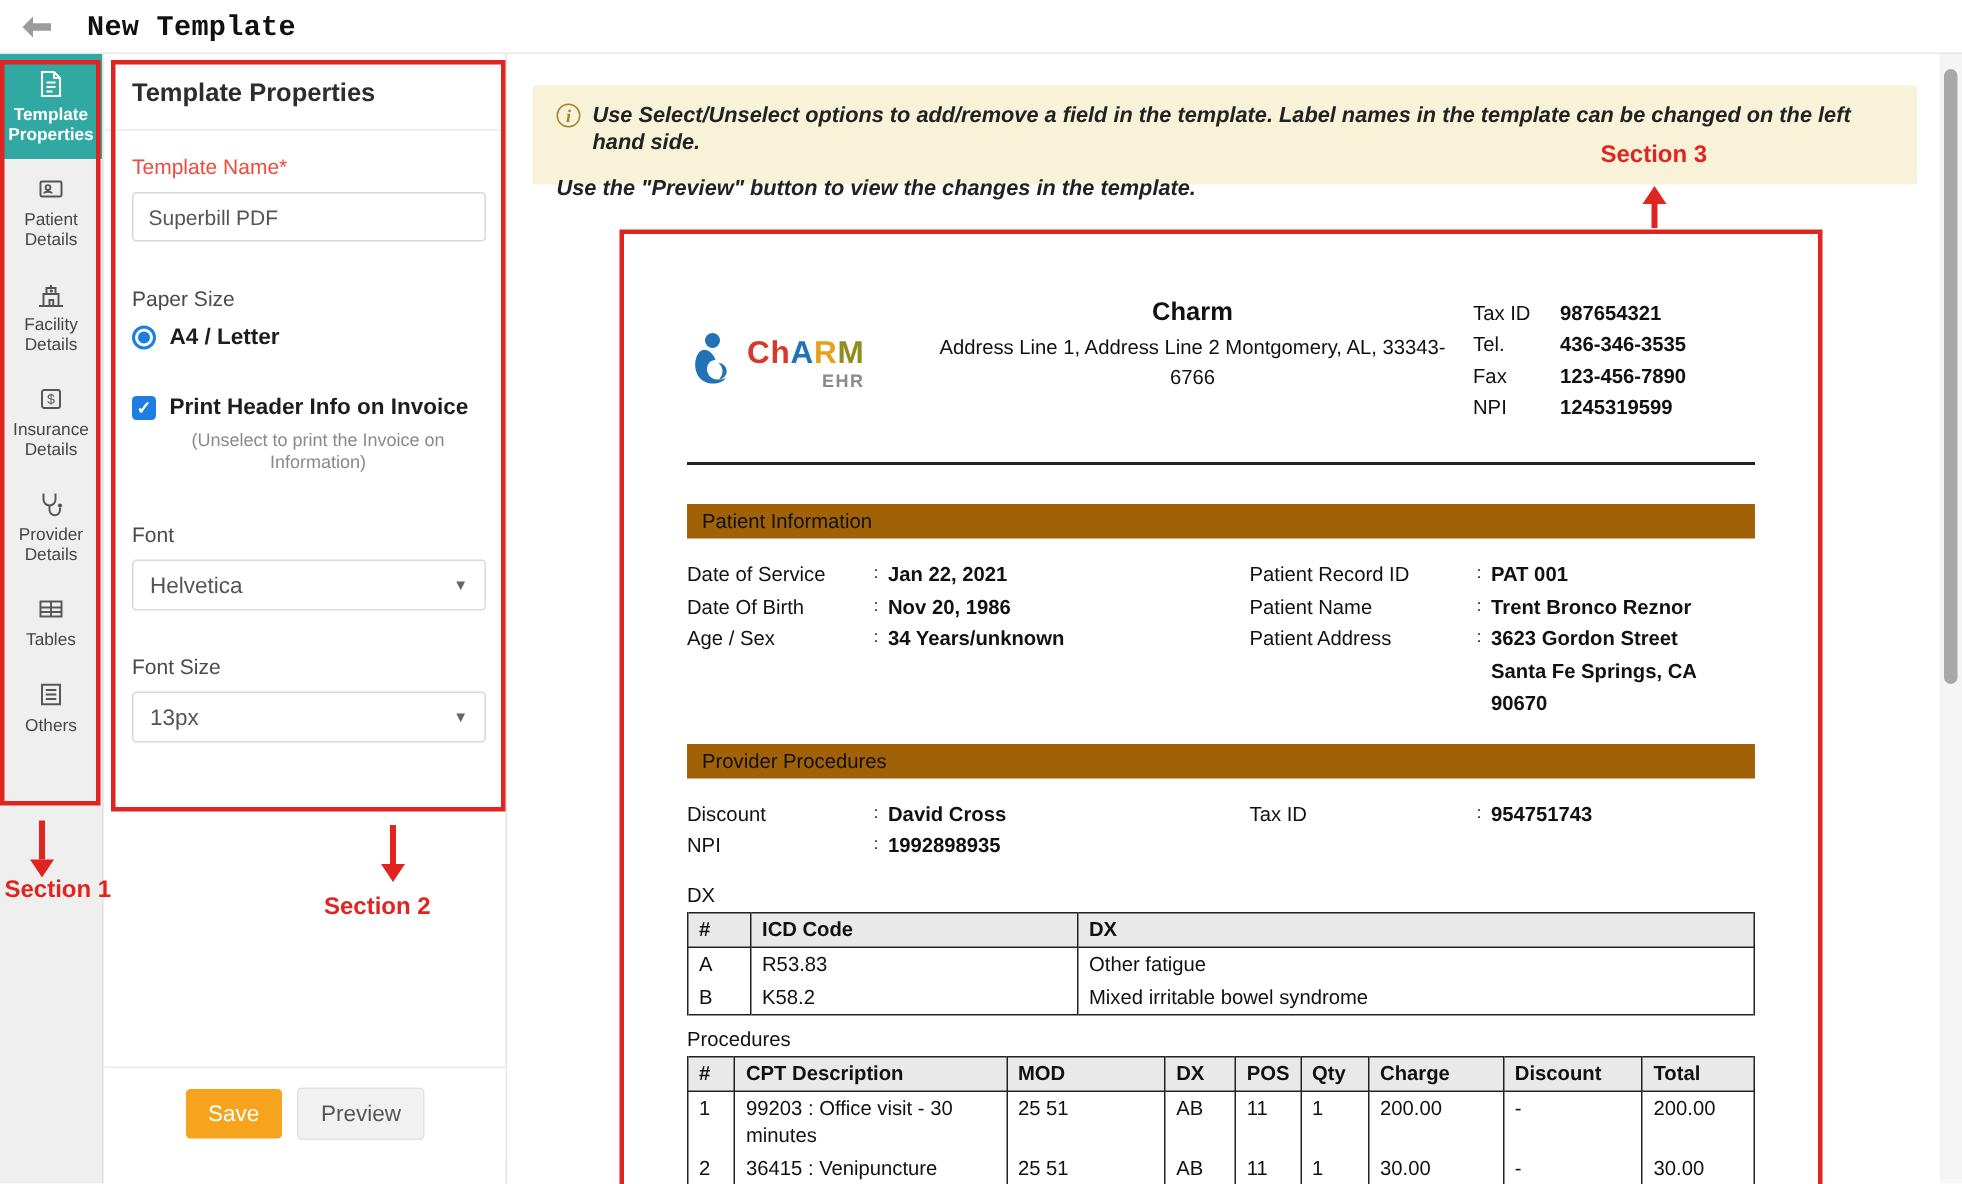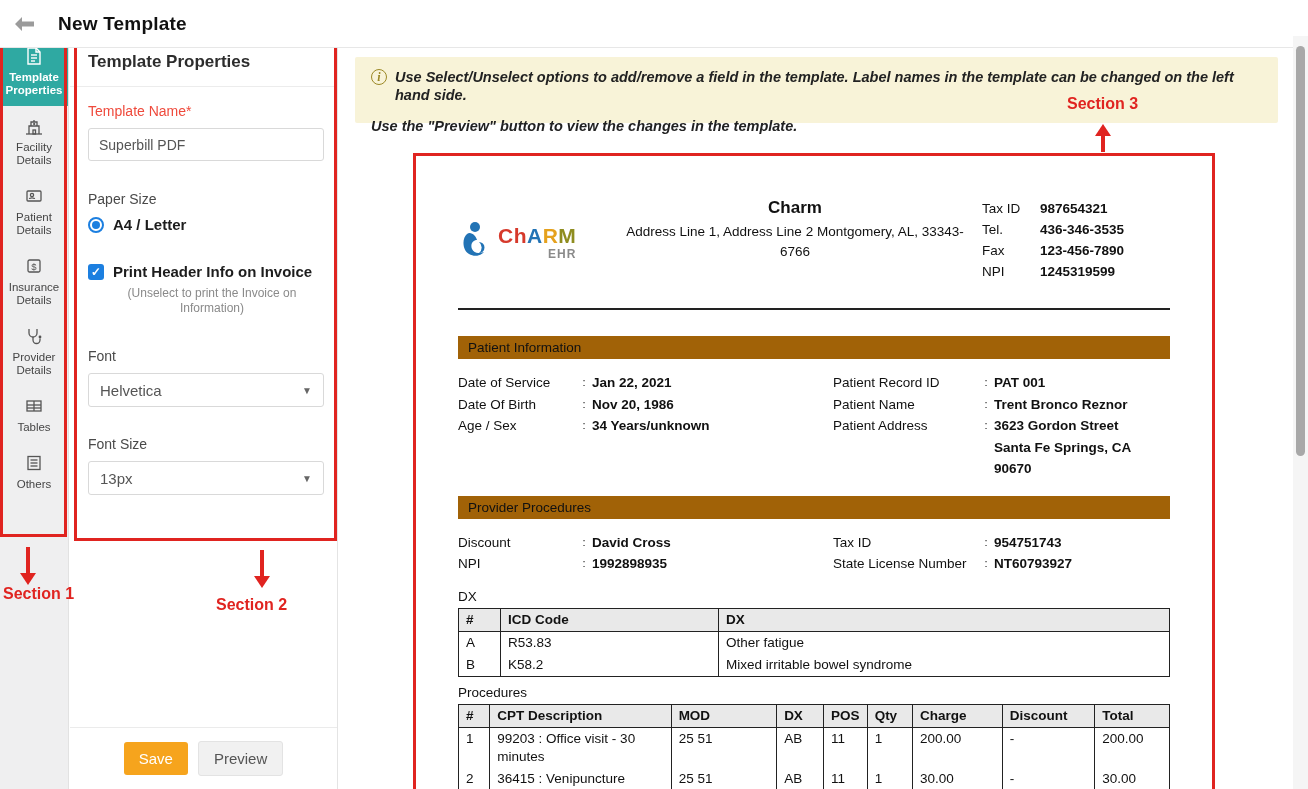--- a/index.html
+++ b/index.html
@@ -1,21 +1,21 @@
 <!DOCTYPE html>
 <html><head>
 <meta charset="utf-8">
 <style>
   * { margin:0; padding:0; box-sizing:border-box; }
   html,body { width:1308px; height:789px; overflow:hidden; background:#fff;
     font-family:"Liberation Sans", sans-serif; }
 
   
-  .topbar { position:absolute; left:0; top:0; width:1308px; height:48px; background:#fff;
-    border-bottom:1px solid #e7e7e7; display:flex; align-items:center; z-index:5; }
+  .topbar { position:absolute; left:0; top:0; width:1308px; height:36px; background:#fff;
+    border-bottom:1px solid #e7e7e7; display:flex; align-items:center; z-index:5;font-family:Liberation Mono, monospace; }
   .back-btn { width:34px; margin-left:14px; color:#9b9b9b; cursor:pointer; display:flex; align-items:center; }
   .page-title { font-size:19px; font-weight:bold; color:#111; margin-left:10px; letter-spacing:.2px; }
 
   
   .sidebar { position:absolute; left:0; top:36px; width:69px; height:753px; background:#efeff0;
     border-right:1px solid #e2e2e2; display:flex; flex-direction:column; align-items:stretch; }
   .side-item { padding:10px 2px 9px; display:flex; flex-direction:column; align-items:center;
     cursor:pointer; color:#555; }
   .side-item .lbl { font-size:11.5px; line-height:13px; text-align:center; margin-top:5px; color:#454545; }
   .side-item.sel { background:#2fa9a2; color:#fff; }
@@ -39,21 +39,21 @@
     display:flex; align-items:center; justify-content:center; background:#fff; flex:none; }
   .radio-dot { width:8px; height:8px; border-radius:50%; background:#1c7fe0; }
   .check-row { margin-top:30px; }
   .checkbox { width:16px; height:16px; background:#1c7fe0; border-radius:3px; color:#fff;
     font-size:12px; font-weight:bold; display:flex; align-items:center; justify-content:center; flex:none; }
   .hint { font-size:12px; color:#8a8a8a; text-align:center; width:220px; margin:6px 0 0 14px; line-height:15px; }
   .select-box { width:236px; height:34px; border:1px solid #d9d9d9; border-radius:3px; background:#fff;
     display:flex; align-items:center; justify-content:space-between; padding:0 11px; cursor:pointer; }
   .select-box .val { font-size:15px; color:#555; }
   .select-box .caret { font-size:10px; color:#666; }
-  .panel-footer { position:absolute; left:0; bottom:0; width:100%; height:62px; border-top:1px solid #ebebeb;
+  .panel-footer { position:absolute; left:0; bottom:16px; width:100%; height:62px; border-top:1px solid #ebebeb;
     display:flex; align-items:center; justify-content:center; gap:10px; background:#fff; }
   .btn { border:none; border-radius:3px; font-size:15px; padding:8px 15px; cursor:pointer;
     font-family:"Liberation Sans",sans-serif; }
   .btn-save { background:#f6a41d; color:#fff; }
   .btn-preview { background:#f1f1f1; color:#555; border:1px solid #e3e3e3; }
 
   
   .main { position:absolute; left:338px; top:36px; width:952px; height:753px; background:#fff; }
   .banner { position:absolute; left:17px; top:21px; width:923px; height:66px; background:#f8f3d8;
     border-radius:2px; padding:11px 16px 0; }
@@ -137,40 +137,40 @@
         <line x1="7" y1="9" x2="13" y2="9"></line>
           <line x1="7" y1="12" x2="13" y2="12"></line>
           <line x1="7" y1="15" x2="11" y2="15"></line>
       </svg>
     </span>
     <span class="lbl">Template Properties</span>
   </div>
   <div class="side-item">
     <span>
       <svg width="20" height="20" viewBox="0 0 20 20" fill="none" stroke="#555" stroke-width="1.3">
+        <rect x="3" y="5" width="14" height="10" rx="1"></rect>
+        <circle cx="8" cy="9" r="1.6"></circle>
+          <path d="M5.5 13 c0-1.6 5-1.6 5 0"></path>
+      </svg>
+    </span>
+    <span class="lbl">Patient Details</span>
+  </div>
+  <div class="side-item">
+    <span>
+      <svg width="20" height="20" viewBox="0 0 20 20" fill="none" stroke="#555" stroke-width="1.3">
         <path d="M5 18 v-8 h10 v8"></path>
           <path d="M7 10 v-4 h6 v4"></path>
           <line x1="10" y1="6" x2="10" y2="4"></line>
         <line x1="2" y1="18" x2="18" y2="18"></line>
           <rect x="9" y="14" width="2.5" height="4"></rect>
         <line x1="10.2" y1="7" x2="10.2" y2="9"></line>
           <line x1="9.2" y1="8" x2="11.2" y2="8"></line>
       </svg>
     </span>
     <span class="lbl">Facility Details</span>
-  </div>
-  <div class="side-item">
-    <span>
-      <svg width="20" height="20" viewBox="0 0 20 20" fill="none" stroke="#555" stroke-width="1.3">
-        <rect x="3" y="5" width="14" height="10" rx="1"></rect>
-        <circle cx="8" cy="9" r="1.6"></circle>
-          <path d="M5.5 13 c0-1.6 5-1.6 5 0"></path>
-      </svg>
-    </span>
-    <span class="lbl">Patient Details</span>
   </div>
   <div class="side-item">
     <span>
       <svg width="20" height="20" viewBox="0 0 20 20" fill="none" stroke="#555" stroke-width="1.3">
         <rect x="4" y="4" width="12" height="12" rx="1.5"></rect>
         <text x="10" y="13.6" font-size="9.5" fill="#555" stroke="none" text-anchor="middle" font-family="Liberation Sans">$</text>
       </svg>
     </span>
     <span class="lbl">Insurance Details</span>
   </div>
@@ -374,25 +374,20 @@
             <span class="kl">NPI</span>
             <span class="sep"></span>
             <span class="kv-val">1992898935</span>
           </div>
       </div>
       <div class="info-col right">
         <div class="kv">
             <span class="kl">Tax ID</span>
             <span class="sep"></span>
             <span class="kv-val">954751743</span>
-          </div>
-        <div class="kv">
-            <span class="kl">State License Number</span>
-            <span class="sep"></span>
-            <span class="kv-val">NT60793927</span>
           </div>
       </div>
     </div>
 
     <div class="tbl-title">DX</div>
     <table class="doc-tbl">
       <colgroup>
           <col style="width:42px">
           <col style="width:218px">
           <col>

